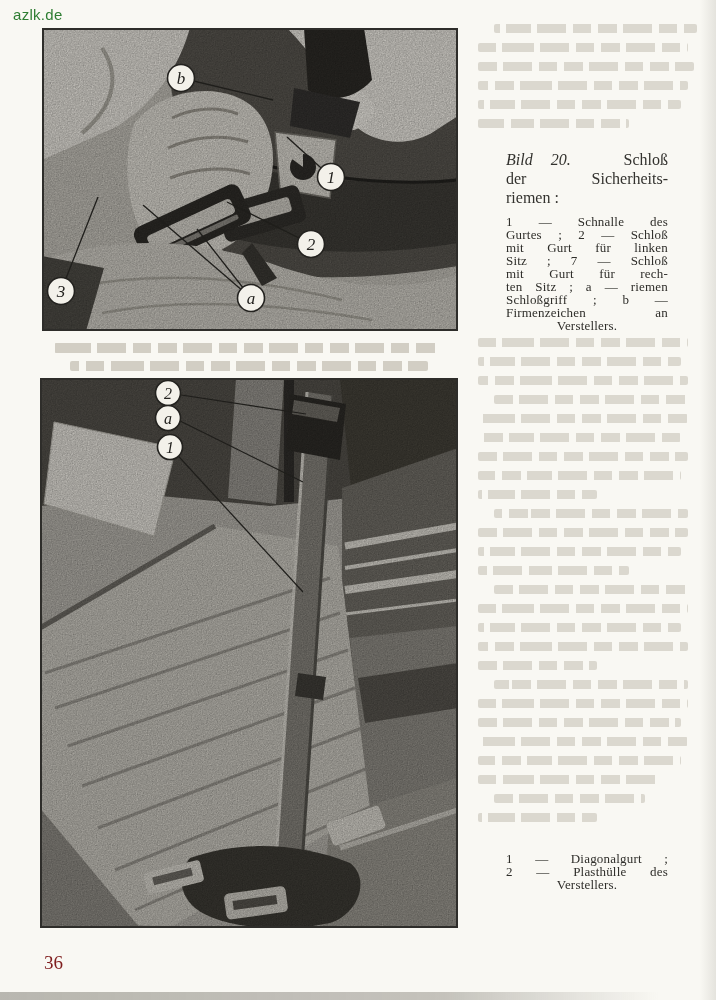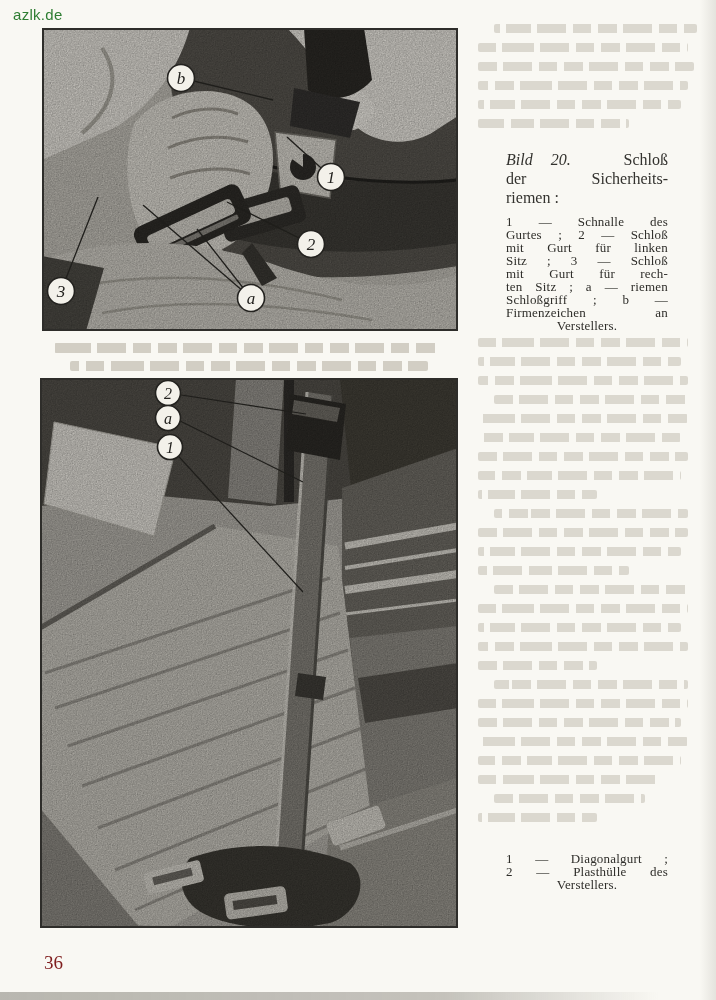--- a/index.html
+++ b/index.html
@@ -276,21 +276,21 @@
     </div>
     <div class="cap-line">
       <span>der</span>
       <span>Sicherheits-</span>
     </div>
     <div class="cap-line-center">riemen :</div>
     <div class="legend">
       <div class="legend-line">1 — Schnalle des</div>
       <div class="legend-line">Gurtes ; 2 — Schloß</div>
       <div class="legend-line">mit Gurt für linken</div>
-      <div class="legend-line">Sitz ; 3 — Schloß</div>
+      <div class="legend-line">Sitz ; 7 — Schloß</div>
       <div class="legend-line">mit Gurt für rech-</div>
       <div class="legend-line">ten Sitz ; a — riemen</div>
       <div class="legend-line">Schloßgriff ; b —</div>
       <div class="legend-line">Firmenzeichen an</div>
       <div class="legend-line last">Verstellers.</div>
     </div>
   </aside>
 
   <aside class="caption caption21">
     <div class="legend">

